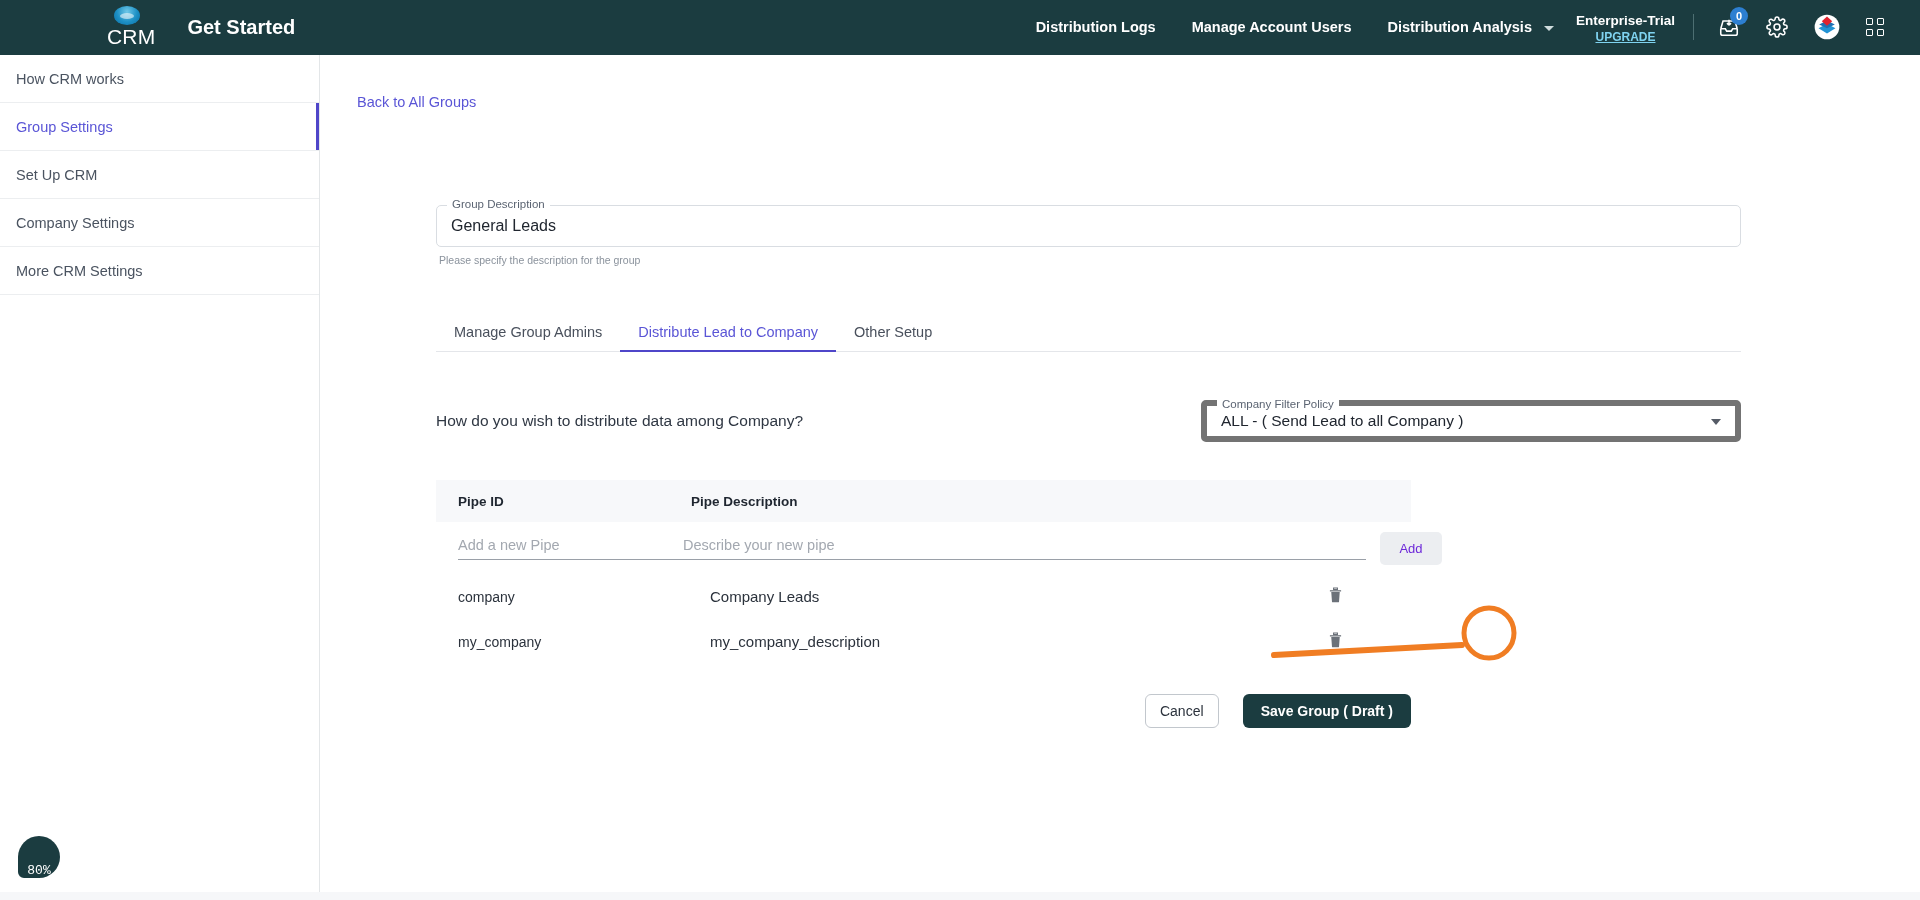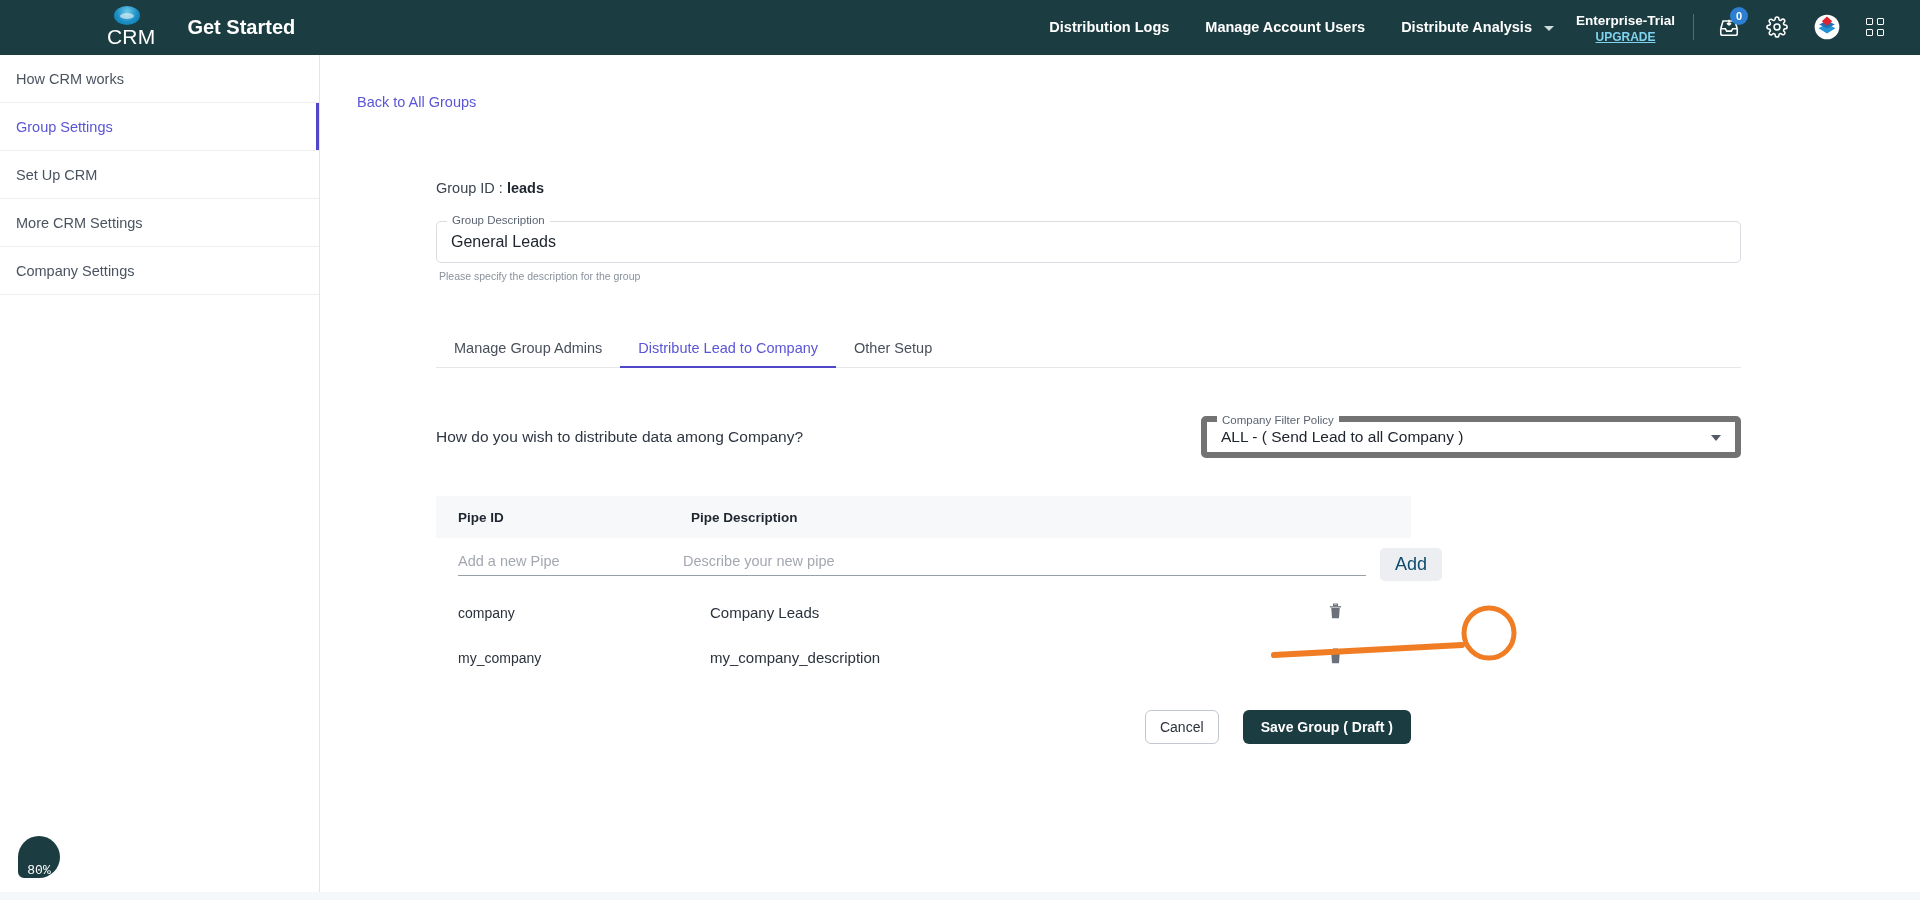--- a/index.html
+++ b/index.html
@@ -145,21 +145,21 @@
   .underline-input {
     border:none; border-bottom:1px solid #9aa0a8; outline:none;
     background:transparent; font-size:14.5px; font-family:"Liberation Sans", sans-serif;
     color:#20262f; padding-bottom:6px; width:100%;
   }
   .underline-input::placeholder { color:#a3a8b0; }
   .ui-wrap1 { width:225px; }
   .ui-wrap2 { width:683px; }
   .add-btn {
     width:62px; height:33px; border-radius:5px; border:none;
-    background:#eceef1; color:#0c4a6e; font-size:18px;
+    background:#eceef1; color:#6d28d9; font-size:13px;
     font-family:"Liberation Sans", sans-serif;
     margin-left:14px;
   }
   .pt-row { height:45px; display:flex; align-items:center;gap:19px; }
   .pt-row .c1 { font-size:14px; color:#2b323c; }
   .pt-row .c2 { font-size:15px; color:#2b323c; }
   .pt-row .c3 { display:flex; justify-content:flex-start; padding-left:28px; }
   .trash { width:13px; height:16px; }
 
   
@@ -195,21 +195,21 @@
 <div class="topbar">
   <div class="brand-wrap">
     <span class="logo-cloud"></span>
     <span class="brand-name">CRM</span>
   </div>
   <span class="get-started">Get Started</span>
 
   <div class="nav-links">
     <span class="nav-item">Distribution Logs</span>
     <span class="nav-item">Manage Account Users</span>
-    <span class="nav-item with-caret">Distribute Analysis</span>
+    <span class="nav-item with-caret">Distribution Analysis</span>
     <span class="caret-slot"><i class="caret-down"></i></span>
 
     <div class="plan-block">
       <span class="plan-name">Enterprise-Trial</span>
       <span class="plan-upgrade">UPGRADE</span>
     </div>
 
     <div class="divider-v"></div>
 
     <div class="icon-btn">
@@ -251,36 +251,32 @@
   <div class="side-item">
     <span>How CRM works</span>
   </div>
   <div class="side-item active">
     <span>Group Settings</span>
   </div>
   <div class="side-item">
     <span>Set Up CRM</span>
   </div>
   <div class="side-item">
+    <span>Company Settings</span>
+  </div>
+  <div class="side-item">
     <span>More CRM Settings</span>
-  </div>
-  <div class="side-item">
-    <span>Company Settings</span>
   </div>
 </div>
 
 <div class="main">
   <a class="back-link">Back to All Groups</a>
 
   <div class="content">
 
-    <div class="group-id">
-      <span>Group ID :</span>
-      <b>leads</b>
-    </div>
 
     <div class="field-outline">
       <span class="field-legend">Group Description</span>
       <span>General Leads</span>
     </div>
     <div class="field-help">Please specify the description for the group</div>
 
     <div class="tabs">
       <div class="tab">
         <span>Manage Group Admins</span>

